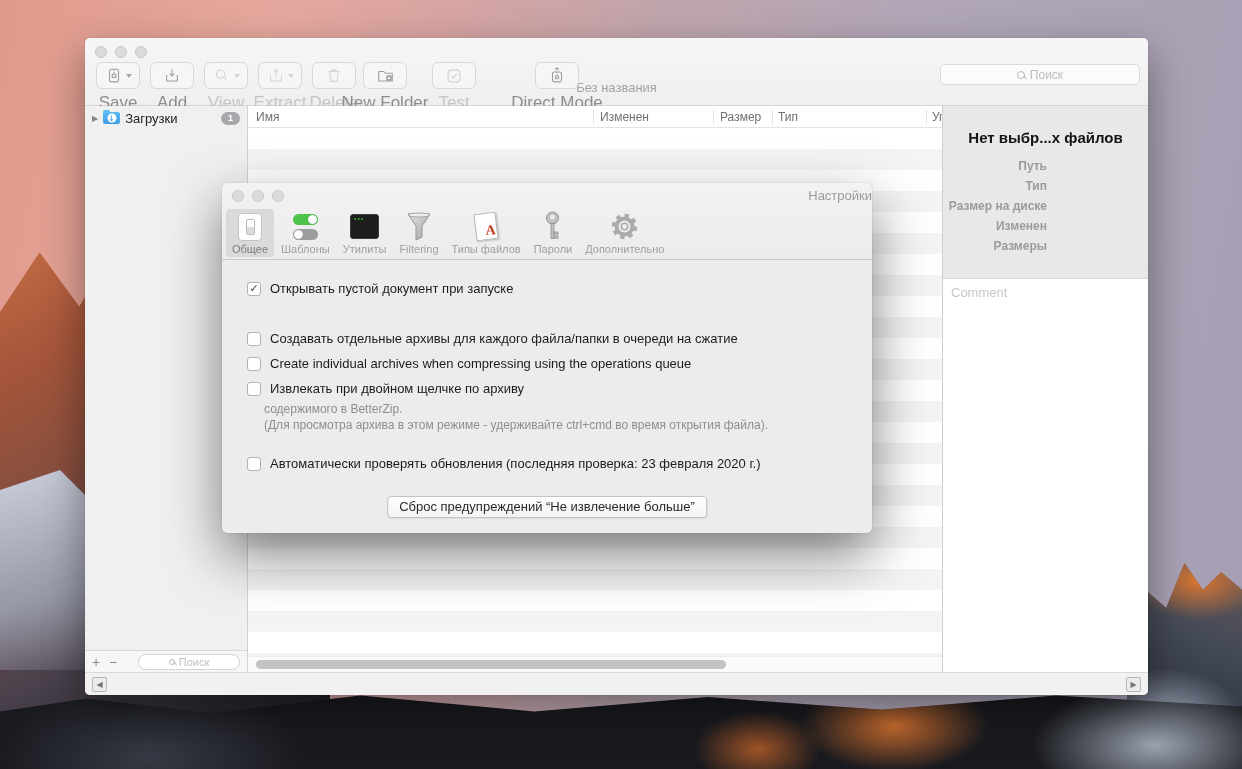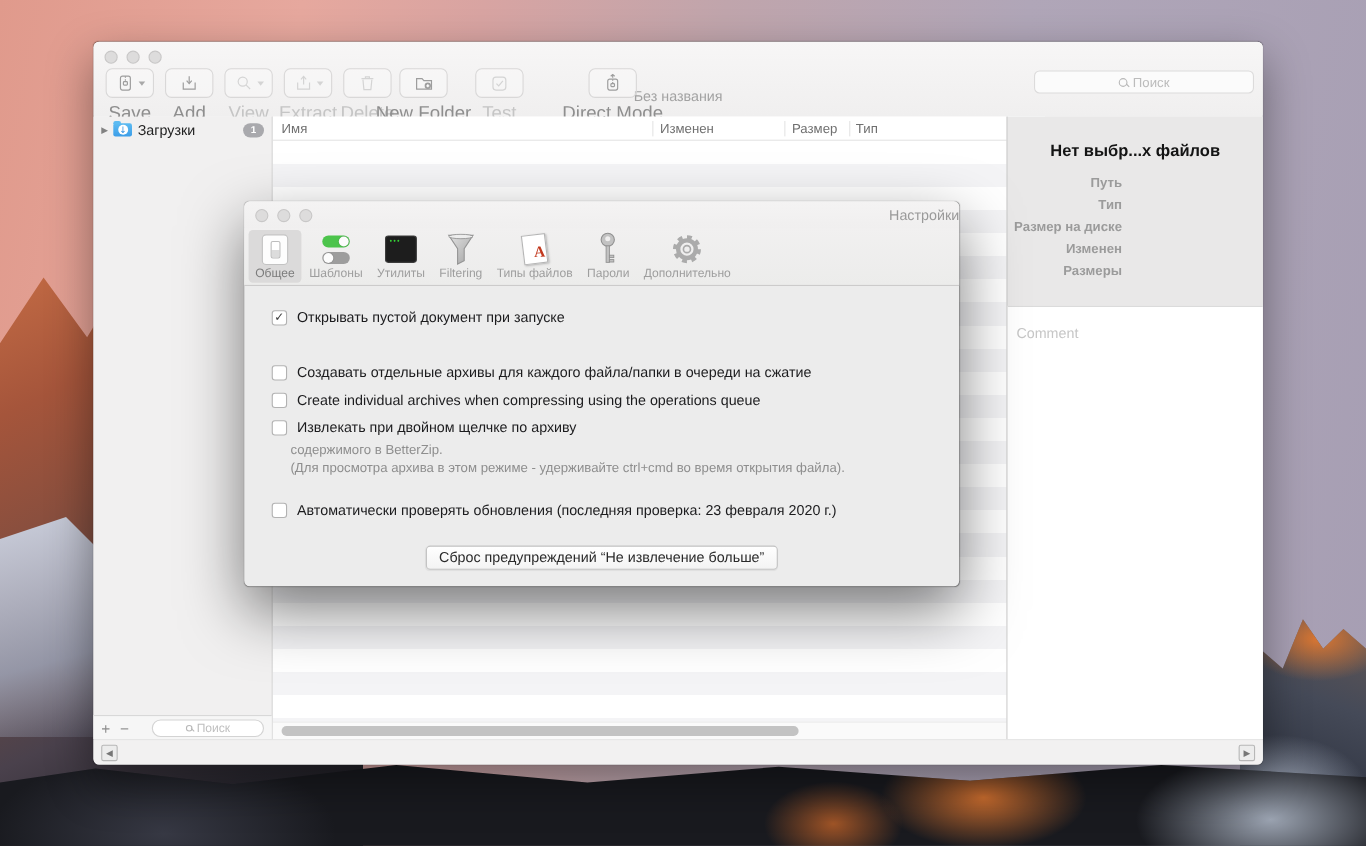--- a/index.html
+++ b/index.html
@@ -87,27 +87,27 @@
   .mw-list { position:absolute; top:68px; left:163px; right:198px; bottom:23px; background:#fff; overflow:hidden; }
   .list-header { position:absolute; top:0; left:0; right:0; height:22px; background:#fff; border-bottom:1px solid #e2e2e2; }
   .col-label { position:absolute; top:4px; font-size:12px; color:#6f6f6f; }
   .col-sep { position:absolute; top:4px; height:14px; width:1px; background:#e4e4e4; }
   .list-rows { position:absolute; top:22px; left:0; right:0; bottom:0;
     background:repeating-linear-gradient(180deg,#ffffff 0 21px,#f4f4f6 21px 42px); }
   .hscroll { position:absolute; left:0; right:0; bottom:0; height:16px; background:#fafafa; border-top:1px solid #ececec; }
   .hthumb { position:absolute; left:8px; top:3px; width:470px; height:9px; border-radius:5px; background:#c3c3c3; }
 
   
-  .mw-inspector { position:absolute; top:68px; right:0; width:233px; bottom:23px;
+  .mw-inspector { position:absolute; top:68px; right:0; width:206px; bottom:23px;
     background:#e9e8e8; border-left:1px solid #cecece; }
   .insp-title { margin-top:23px; text-align:center; font-size:15px; font-weight:bold; color:#141414; }
   .insp-fields { margin-top:13px; }
   .insp-field { width:104px; text-align:right; font-size:12px; font-weight:bold; color:#9b9b9b; margin-bottom:6px; }
   .insp-comment { position:absolute; top:172px; left:0; right:0; bottom:0; background:#fff;
-    border-top:1px solid #d8d8d8; padding:16px 8px; font-size:13px; color:#c6c6c6; }
+    border-top:1px solid #d8d8d8; padding:6px 8px; font-size:13px; color:#c6c6c6; }
 
   
   .mw-bottomstrip { position:absolute; left:0; right:0; bottom:0; height:23px; background:#f2f1f1;
     border-top:1px solid #d9d9d9; border-radius:0 0 5px 5px; }
   .nav-btn { position:absolute; top:4px; width:15px; height:15px; background:#ececec; border:1px solid #b7b7b7;
     border-radius:2px; color:#767676; font-size:8px; line-height:13px; text-align:center;
     font-family:"DejaVu Sans",sans-serif; }
   .nav-left { left:7px; } .nav-right { right:7px; }
 
   

